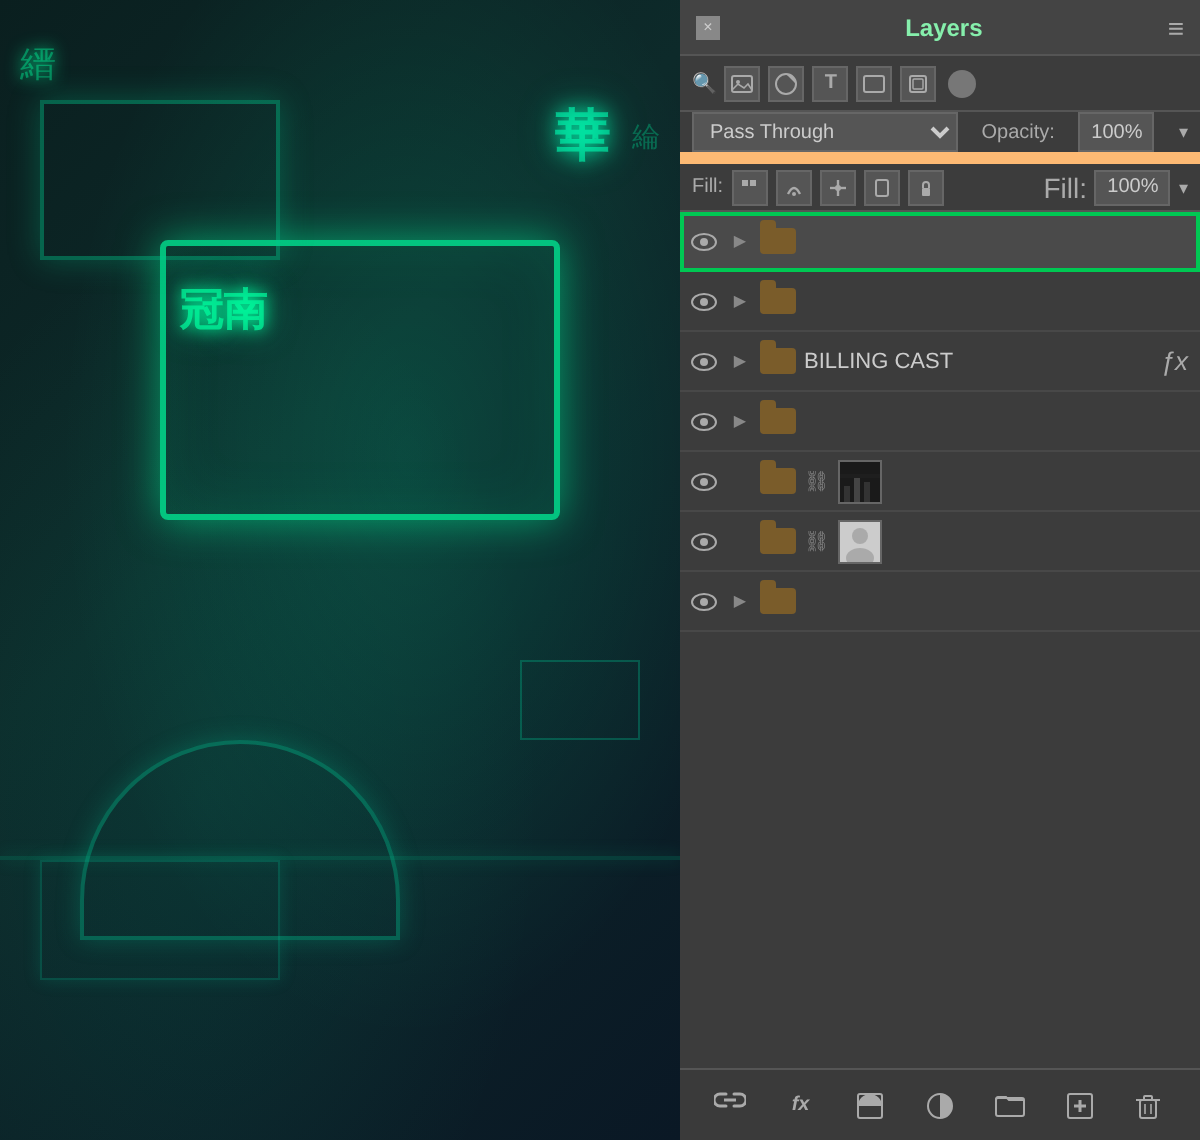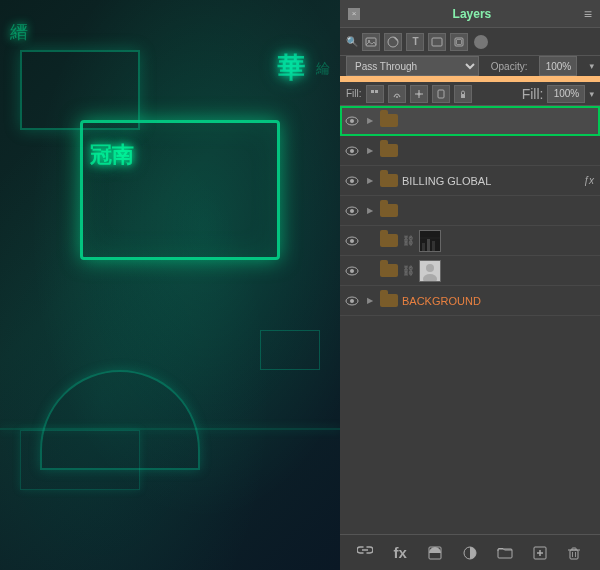--- a/index.html
+++ b/index.html
@@ -289,21 +289,21 @@
       color: #ccc;
       font-size: 11px;
       flex: 1;
       white-space: nowrap;
       overflow: hidden;
       text-overflow: ellipsis;
     }
     .layer-name.orange { color: #e88040; }
     .fx-badge {
       color: #aaa;
-      font-size: 10px;
+      font-size: 13px;
       font-style: italic;
       margin-right: 2px;
     }
     .chain-icon {
       font-size: 10px; color: #888; flex-shrink: 0;
     }
 
     
     .panel-footer {
       height: 36px;
@@ -462,21 +462,21 @@
       <div class="eye-icon">
         <svg width="14" height="10" viewBox="0 0 14 10">
             <ellipse cx="7" cy="5" rx="6" ry="4" fill="none" stroke="#aaa" stroke-width="1"></ellipse>
             <circle cx="7" cy="5" r="2" fill="#aaa"></circle>
           </svg>
       </div>
       <div class="arrow-icon">▶</div>
       <div class="folder-icon">
         <div class="folder-shape"></div>
       </div>
-      <span class="layer-name">BILLING GLOBAL</span>
+      <span class="layer-name">BILLING CAST</span>
       <span class="fx-badge">ƒx</span>
     </div>
 
     <div class="layer-item" id="layer-global">
       <div class="eye-icon">
         <svg width="14" height="10" viewBox="0 0 14 10">
             <ellipse cx="7" cy="5" rx="6" ry="4" fill="none" stroke="#aaa" stroke-width="1"></ellipse>
             <circle cx="7" cy="5" r="2" fill="#aaa"></circle>
           </svg>
       </div>
@@ -534,35 +534,34 @@
       <div class="eye-icon">
         <svg width="14" height="10" viewBox="0 0 14 10">
             <ellipse cx="7" cy="5" rx="6" ry="4" fill="none" stroke="#aaa" stroke-width="1"></ellipse>
             <circle cx="7" cy="5" r="2" fill="#aaa"></circle>
           </svg>
       </div>
       <div class="arrow-icon">▶</div>
       <div class="folder-icon">
         <div class="folder-shape"></div>
       </div>
-      <span class="layer-name orange">BACKGROUND</span>
     </div>
 
   </div>
 
   <div class="panel-footer">
     <div class="footer-btn" title="Link Layers">
       <svg width="16" height="14" viewBox="0 0 16 14">
           <path d="M6 7 H3 A3 3 0 0 1 3 1 H6" fill="none" stroke="#aaa" stroke-width="1.5" stroke-linecap="round"></path>
           <path d="M10 7 H13 A3 3 0 0 0 13 1 H10" fill="none" stroke="#aaa" stroke-width="1.5" stroke-linecap="round"></path>
           <line x1="5" y1="4" x2="11" y2="4" stroke="#aaa" stroke-width="1.5"></line>
         </svg>
     </div>
     <div class="footer-btn" title="Add Layer Style">
-      <span style="font-size:15px;font-weight:bold;color:#aaa;">fx</span>
+      <span style="font-style:italic;font-size:10px;font-weight:bold;color:#aaa;">fx</span>
     </div>
     <div class="footer-btn" title="Add Layer Mask">
       <svg width="14" height="14" viewBox="0 0 14 14">
           <rect x="1" y="1" width="12" height="12" rx="1" fill="none" stroke="#aaa" stroke-width="1"></rect>
           <path d="M1 7 A6 6 0 0 1 13 7" fill="#aaa"></path>
         </svg>
     </div>
     <div class="footer-btn" title="Create Adjustment Layer">
       <svg width="14" height="14" viewBox="0 0 14 14">
           <circle cx="7" cy="7" r="6" fill="none" stroke="#aaa" stroke-width="1"></circle>

